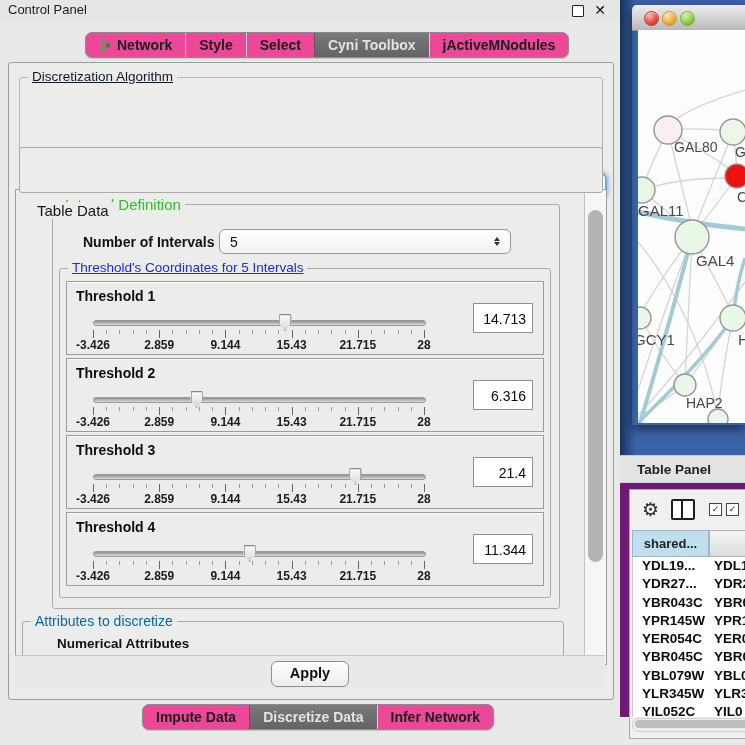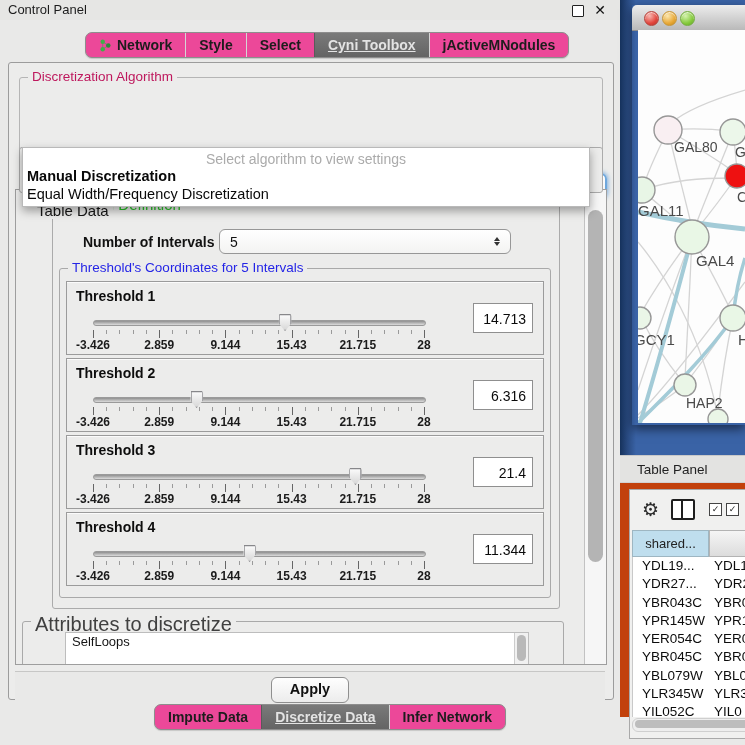--- a/index.html
+++ b/index.html
@@ -14,32 +14,32 @@
   .cp-float{left:572px;top:5px;width:10px;height:10px;border:1.6px solid #222;border-radius:1px;background:#fff;}
   .cp-close{left:592px;top:1px;width:16px;height:18px;font-size:14px;font-weight:bold;color:#111;line-height:18px;text-align:center;}
 
   
   .tabbar{display:flex;align-items:stretch;background:#ec4899;border:1px solid #8d8d8d;border-radius:7px;overflow:hidden;
           box-shadow:0 1px 1px rgba(0,0,0,.15);}
   #top-tabs{left:85px;top:32px;height:24px;}
   .tab{font-size:14px;font-weight:bold;color:#1d1d1d;line-height:24px;padding:0 13px;white-space:nowrap;
        border-left:1px solid #d5d5d5;display:flex;align-items:center;gap:5px;}
   .tab:first-child{border-left:none;}
-  .tab.selected{background:linear-gradient(#7a7a7a,#646464);color:#e3e3e3;border-left-color:#5a5a5a;text-decoration:underline;}
+  .tab.selected{background:linear-gradient(#7a7a7a,#646464);color:#e3e3e3;border-left-color:#5a5a5a;}
   .neticon{width:13px;height:13px;display:inline-block;}
 
   
   #outer-panel{left:8px;top:62px;width:604px;height:636px;background:#ececeb;
                border:1px solid #9c9c9c;border-radius:3px;}
 
   .titled-group{position:absolute;border:1px solid #ababab;border-radius:3px;background:#ececeb;}
   .titled-label{position:absolute;top:-9px;left:8px;background:#ececeb;padding:0 4px;font-size:15px;}
 
   #algo-group{left:10px;top:14px;width:582px;height:106px;border-color:#b5b5b5;}
-  #algo-label{color:#be185d;font-size:13.5px;}
+  #algo-label{color:#0f172a;font-size:13.5px;text-decoration:underline;}
   .combo{background:linear-gradient(#ffffff,#f3f3f2);border:1px solid #979797;border-radius:6px;
          font-size:14px;color:#111;display:flex;align-items:center;box-sizing:border-box;padding:0 10px;}
   .combo .spin{margin-left:auto;display:flex;flex-direction:column;gap:1px;align-items:center;}
   .spin i{display:block;width:0;height:0;border-left:3.5px solid transparent;border-right:3.5px solid transparent;}
   .spin i.up{border-bottom:4px solid #333;}
   .spin i.dn{border-top:4px solid #333;}
   #algo-combo{left:18px;top:110px;width:580px;height:25px;border:2px solid #6ea7dc;
               box-shadow:0 0 4px 1px rgba(100,160,220,.8);}
 
   
@@ -59,69 +59,69 @@
   #sp-vscroll{position:absolute;right:0;top:0;width:21px;bottom:0;background:#f6f6f6;border-left:1px solid #c2c2c2;}
   #sp-vthumb{position:absolute;left:3px;right:3px;top:20px;height:352px;background:#b4b4b4;border-radius:8px;}
 
   #interval-group{position:relative;width:506px;border:1px solid #ababab;border-radius:3px;padding:24px 0 10px 0;margin-top:4px;}
   #interval-group>.titled-label{color:#27c427;}
   .row-intervals{display:flex;align-items:center;margin:0 0 12px 30px;}
   .row-intervals .lbl{font-size:14px;font-weight:bold;color:#111;width:136px;}
   #ni-combo{width:292px;height:25px;}
 
   #thr-group{position:relative;border:1px solid #a9a9a9;border-radius:3px;margin:14px 8px 0 6px;padding:12px 6px 8px 6px;}
-  #thr-group>.titled-label{color:#2525e6;font-size:13.5px;white-space:nowrap;}
+  #thr-group>.titled-label{color:#2525e6;font-size:13.5px;white-space:nowrap;text-decoration:underline;}
   .threshold-panel{position:relative;height:72px;background:#ececeb;border:1px solid #9b9b9b;
                    box-shadow:inset 0 1px 0 #fbfbfb;margin-bottom:3px;}
   .thr-title{position:absolute;left:9px;top:6px;font-size:14px;font-weight:bold;color:#0d0d0d;}
   .sl-track{position:absolute;left:26px;top:38px;width:331px;height:4px;border:1px solid #9a9a9a;border-radius:3px;
             background:linear-gradient(#8f8f8f,#dcdcdc);}
   .sl-thumb{position:absolute;top:-7px;width:13px;height:17px;transform:translateX(-50%);
             background:linear-gradient(#fdfdfd,#d5d5d5);
             clip-path:polygon(8% 0%,92% 0%,100% 12%,100% 55%,50% 100%,0% 55%,0% 12%);
             box-shadow:inset 0 0 0 1.2px #87878a;}
   .sl-ticks{position:absolute;left:26px;top:48px;width:332px;height:8px;
             background-image:repeating-linear-gradient(90deg,#666 0,#666 1px,transparent 1px,transparent 66.2px),
                              repeating-linear-gradient(90deg,#9a9a9a 0,#9a9a9a 1px,transparent 1px,transparent 13.24px);
             background-size:332px 8px,332px 4px;background-repeat:no-repeat;}
   .sl-labels{position:absolute;left:26px;top:56px;width:331px;height:12px;}
   .sl-labels span{position:absolute;transform:translateX(-50%);font-size:12px;font-weight:bold;color:#1b1b1b;white-space:nowrap;}
   .val-box{position:absolute;right:10px;top:21px;width:60px;height:30px;background:#fff;border:1px solid #8f8f8f;
            font-size:14px;color:#0a0a0a;text-align:right;line-height:30px;padding-right:6px;box-sizing:border-box;}
 
   #attrs-group{position:relative;border:1px solid #a9a9a9;border-radius:3px;margin:12px 0 0 -30px;width:540px;
                padding:10px 0 14px 0;}
-  #attrs-group>.titled-label{color:#404040;font-size:20px;}
+  #attrs-group>.titled-label{color:#0369a1;font-size:14px;}
   .attrs-sub{font-size:13.5px;font-weight:bold;color:#111;margin:4px 0 6px 34px;}
   .attr-listwrap{position:relative;margin-left:42px;width:462px;height:46px;background:#fff;border:1px solid #bdbdbd;overflow:hidden;}
   .attr-item{font-size:13px;color:#151515;padding:1px 0 1px 6px;line-height:15px;}
   .attr-vscroll{position:absolute;right:0;top:0;width:13px;bottom:0;background:#f1f1f1;border-left:1px solid #ccc;}
   .attr-vthumb{position:absolute;left:2px;right:2px;top:2px;height:26px;background:#b9b9b9;border-radius:6px;}
 
-  #apply-row{left:6px;top:608px;width:590px;height:34px;border-top:1px solid #c7c7c6;background:#e9e9e8;}
+  #apply-row{left:6px;top:592px;width:590px;height:34px;border-top:1px solid #c7c7c6;background:#e9e9e8;}
   #apply-btn{position:absolute;left:50%;top:5px;transform:translateX(-50%);width:76px;height:24px;
              background:linear-gradient(#fefefe,#ececec);border:1px solid #8f8f8f;border-radius:6px;
              font-size:14.5px;font-weight:bold;color:#111;text-align:center;line-height:23px;}
 
-  #bottom-tabs{left:154px;top:704px;height:24px;}
+  #bottom-tabs{left:142px;top:704px;height:24px;}
 
   
   #net-area{left:620px;top:0;width:125px;height:455px;
             background:linear-gradient(90deg,#16325c 0px,#28497f 7px,#3a63a6 16px);}
   #net-window{position:absolute;left:12px;top:5px;width:113px;height:420px;box-shadow:0 4px 10px rgba(0,0,10,.55);}
   #net-titlebar{position:absolute;left:0;top:0;width:113px;height:25px;border-radius:5px 0 0 0;
                 background:linear-gradient(#ededed,#b9b9b9);border-bottom:1px solid #8c8c8c;}
   .tl{position:absolute;top:6px;width:13px;height:13px;border-radius:50%;box-shadow:inset 0 1px 1px rgba(255,255,255,.7);}
   .tl.red{left:12px;background:radial-gradient(circle at 35% 30%,#f7b8b2,#e2453c 60%,#b03028);border:1px solid #b5423a;}
   .tl.yellow{left:30px;background:radial-gradient(circle at 35% 30%,#fbe7b0,#e8a836 60%,#c08415);border:1px solid #c79536;}
   .tl.green{left:48px;background:radial-gradient(circle at 35% 30%,#d5f2b0,#85ca3c 60%,#5fa123);border:1px solid #74ad3e;}
   #net-canvas{position:absolute;left:6px;top:25px;width:107px;height:393px;background:#fdfdfd;overflow:hidden;}
   #net-canvas svg{display:block;}
 
-  #table-panel{left:620px;top:455px;width:125px;height:262px;background:#c2410c;}
+  #table-panel{left:620px;top:455px;width:125px;height:262px;background:#701a75;font-weight:bold;}
   #tp-header{position:absolute;left:0;top:0;width:125px;height:28px;background:#e3e3e1;border-top:1px solid #c9c9c9;
              border-bottom:1px solid #d2d2d2;font-size:13.5px;color:#222;line-height:28px;padding-left:17px;box-sizing:border-box;}
   #tp-card{position:absolute;left:9px;top:34px;width:150px;height:248px;background:#f0f0ef;border:1px solid #a9a9a9;overflow:hidden;}
   #tp-toolbar{position:absolute;left:0;top:0;right:0;height:38px;display:flex;align-items:center;gap:12px;padding-left:12px;}
   .gear{font-size:19px;color:#2a2a2a;line-height:19px;}
   .colicon{width:20px;height:17px;border:2px solid #1e1e1e;border-radius:2px;background:#fff;position:relative;}
   .colicon::after{content:"";position:absolute;left:8px;top:0;bottom:0;width:2px;background:#1e1e1e;}
   .chk{width:11px;height:11px;border:1.4px solid #444;background:#fff;font-size:9px;line-height:10px;text-align:center;color:#222;}
   .chkpair{display:flex;gap:4px;margin-left:2px;}
   #tp-table{position:absolute;left:2px;top:40px;width:160px;}
@@ -166,25 +166,20 @@
     <div id="algo-group" class="titled-group">
       <span id="algo-label" class="titled-label">Discretization Algorithm</span>
     </div>
     <div id="algo-combo" class="combo abs">Manual Discretization
       <span class="spin">
           <i class="up"></i>
           <i class="dn"></i>
         </span>
     </div>
 
-    <div id="algo-popup" class="abs">
-      <div class="popup-prompt">Select algorithm to view settings</div>
-      <div class="popup-opt b">Manual Discretization</div>
-      <div class="popup-opt r">Equal Width/Frequency Discretization</div>
-    </div>
 
     <div id="tabledata-group" class="titled-group"></div>
     <span class="titled-label abs" style="top:139px;left:24px;z-index:11;color:#161616;background:#ececeb;">Table Data</span>
 
     <div id="scrollpane" class="abs">
       <div id="sp-content">
 
         <div id="interval-group">
           <span class="titled-label">Interval Definition</span>
           <div class="row-intervals">
@@ -266,20 +261,21 @@
                   <span style="left: 80%;">21.715</span>
                   <span style="left: 100%;">28</span>
                 </div>
               <div class="val-box">11.344</div>
             </div>
           </div>
         </div>
 
         <div id="attrs-group">
           <span class="titled-label">Attributes to discretize</span>
+          <div class="attrs-sub">Numerical Attributes</div>
           <div class="attr-listwrap">
             <div id="attr-items">
                 <div class="attr-item">SelfLoops</div>
               </div>
             <div class="attr-vscroll">
               <div class="attr-vthumb"></div>
             </div>
           </div>
         </div>
 

